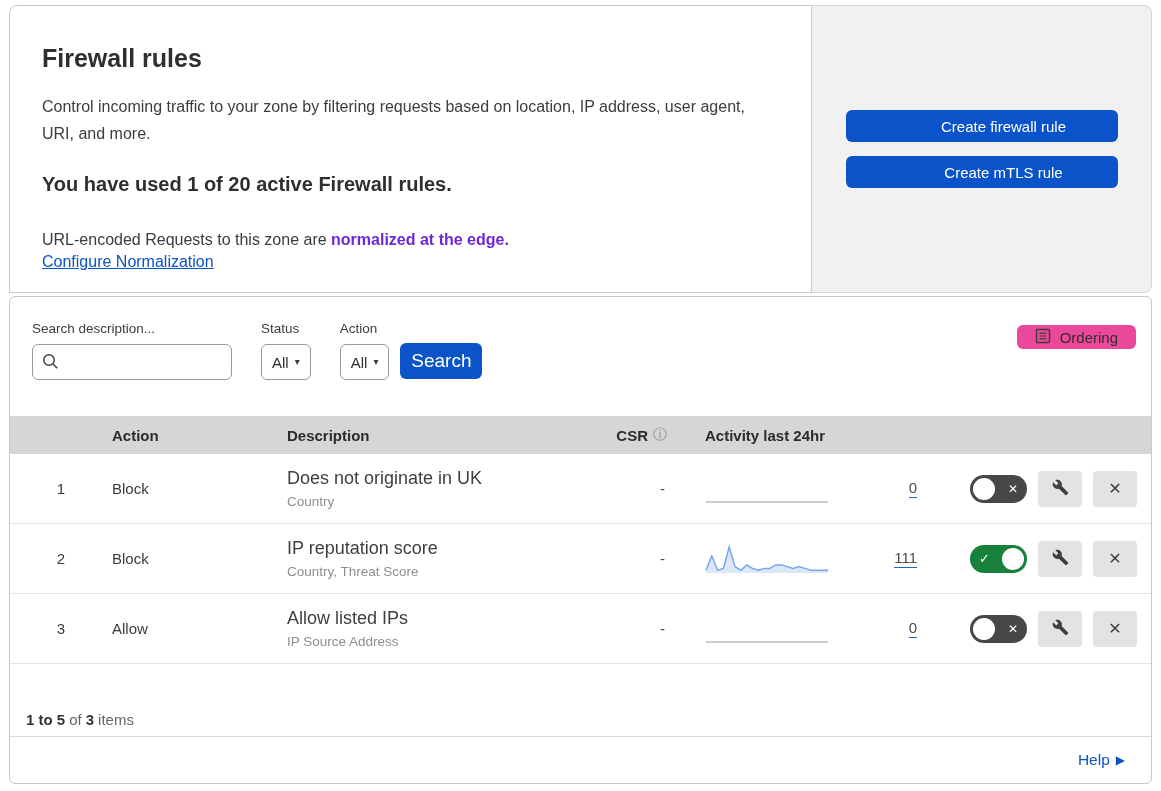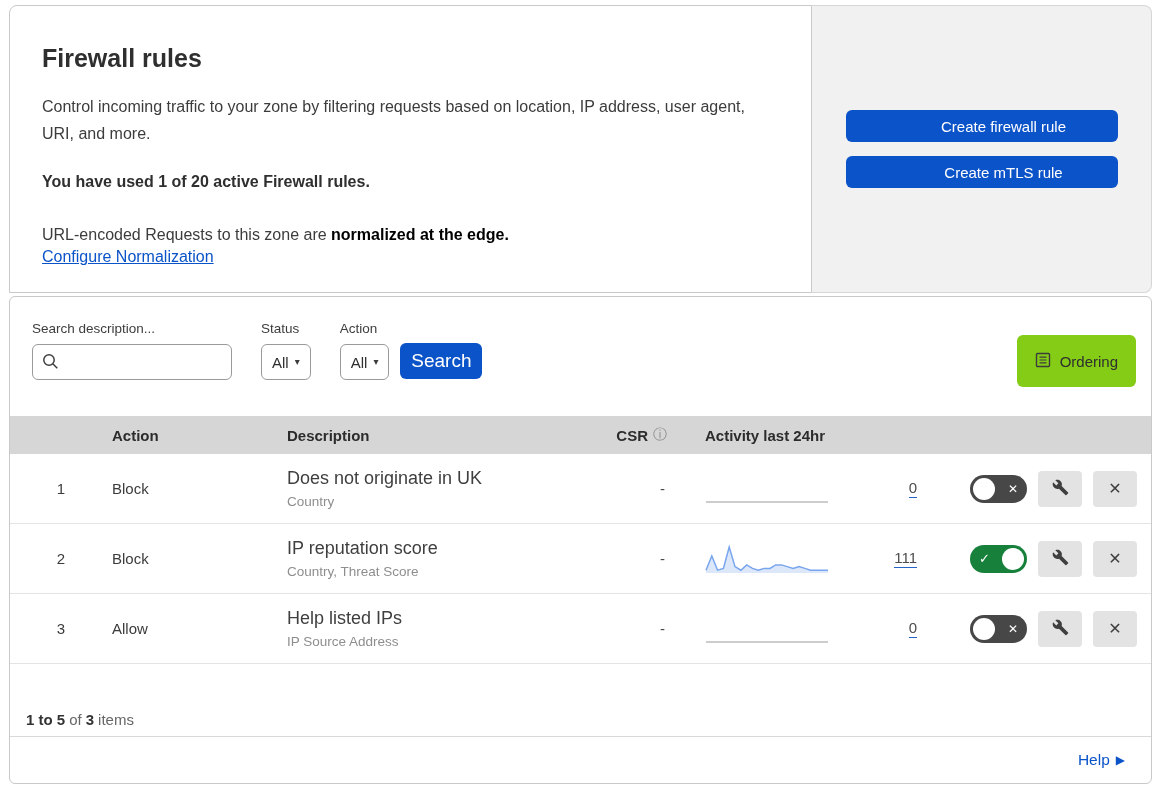--- a/index.html
+++ b/index.html
@@ -4,43 +4,43 @@
 <style>
   * { margin:0; padding:0; box-sizing:border-box; }
   html,body { background:#ffffff; font-family:"Liberation Sans", sans-serif; color:#3c3c3c; }
   .page { width:1161px; height:791px; position:relative; background:#fff; }
 
   
   .header-row { display:flex; margin:5px 9px 0 9px; height:288px; }
   .intro-card { width:803px; background:#fff; border:1px solid #c9c9c9; border-radius:8px 0 0 0; padding:38px 32px 0 32px; }
   .intro-title { font-size:25px; font-weight:600; color:#2f2f2f; margin-bottom:20px; }
   .intro-desc { font-size:16px; line-height:27px; color:#3c3c3c; max-width:732px; margin-bottom:26px; }
-  .intro-usage { font-size:16px; font-weight:700; color:#2f2f2f; margin-bottom:30px; }
+  .intro-usage { font-size:20px; font-weight:700; color:#2f2f2f; margin-bottom:30px; }
   .intro-norm { font-size:16px; line-height:27px; color:#3c3c3c; }
-  .intro-norm b { color:#000000; }
+  .intro-norm b { color:#6d28d9; }
   .norm-link { color:#0b53c8; text-decoration:underline; cursor:pointer; font-size:16px; }
 
   .actions-panel { flex:1; background:#f1f1f1; border:1px solid #d6d6d6; border-left:none; border-radius:0 8px 8px 0; display:flex; flex-direction:column; justify-content:center; align-items:center; gap:14px; }
   .btn-primary { display:block; width:272px; height:32px; background:#0b53c8; color:#fff; border:none; border-radius:6px; font-size:15px; font-family:inherit; cursor:pointer;padding-left:44px; }
 
   
   .main-card { margin:3px 9px 0 9px; border:1px solid #c9c9c9; border-radius:6px; overflow:hidden; background:#fff; }
 
   
   .filter-bar { height:119px; display:flex; align-items:flex-start; padding:24px 15px 0 22px; }
   .filter-group { display:flex; flex-direction:column; }
   .filter-label { font-size:13.5px; color:#3d3d3d; margin-bottom:8px; }
   .search-wrap { position:relative; width:200px; }
   .search-input { width:200px; height:36px; border:1px solid #9a9a9a; border-radius:6px; padding:0 10px 0 34px; font-size:14px; font-family:inherit; color:#333; outline:none; background:#fff; }
   .mag-icon { position:absolute; left:10px; top:9px; }
   .filter-group.sel { margin-left:29px; }
   .dd-btn { height:36px; border:1px solid #9a9a9a; border-radius:6px; background:#fff; font-size:15px; color:#2f2f2f; font-family:inherit; display:flex; align-items:center; gap:6px; padding:0 10px; cursor:pointer; }
   .caret { font-size:10px; color:#3c3c3c; line-height:1; }
   .search-btn { margin-left:11px; margin-top:22px; height:36px; width:82px; background:#0b53c8; color:#fff; border:none; border-radius:6px; font-size:19px; font-family:inherit; cursor:pointer; }
-  .ordering-btn { margin-left:auto; margin-top:14px; height:52px; padding:0 18px; background:#84cc16; border:none; border-radius:6px; font-size:15px; color:#2f2f2f; font-family:inherit; display:flex; align-items:center; gap:9px; cursor:pointer; }
+  .ordering-btn { margin-left:auto; margin-top:4px; height:24px; padding:0 18px; background:#ec4899; border:none; border-radius:6px; font-size:15px; color:#2f2f2f; font-family:inherit; display:flex; align-items:center; gap:9px; cursor:pointer; }
 
   
   .tbl-header { display:grid; grid-template-columns:102px 175px 280px 100px 250px 1fr; align-items:center; height:38px; background:#d6d6d6; font-size:15px; font-weight:600; color:#2c2c2c; }
   .th-csr { text-align:right; display:flex; justify-content:flex-end; align-items:center; gap:5px; }
   .info-glyph { font-size:14px; color:#8a8a8a; font-weight:400; }
   .th-activity { padding-left:38px; }
 
   .tbl-row { display:grid; grid-template-columns:102px 175px 280px 100px 250px 1fr; align-items:center; height:70px; border-bottom:1px solid #e4e4e4; background:#fff; }
   .cell-num { text-align:center; font-size:15px; color:#3b3b3b; }
   .cell-action { font-size:15px; color:#3b3b3b; }
@@ -207,21 +207,21 @@
         <button class="icon-btn">
           <span class="x-glyph">✕</span>
         </button>
       </div>
     </div>
 
     <div class="tbl-row">
       <div class="cell-num">3</div>
       <div class="cell-action">Allow</div>
       <div class="cell-desc">
-        <div class="d1">Help listed IPs</div>
+        <div class="d1">Allow listed IPs</div>
         <div class="d2">IP Source Address</div>
       </div>
       <div class="cell-csr">-</div>
       <div class="cell-activity">
         <div class="spark"><svg width="124" height="32" viewBox="0 0 124 32">
               <line x1="1" y1="29" x2="123" y2="29" stroke="#bdbdbd" stroke-width="1.5"></line>
             </svg></div>
         <a class="count-link">0</a>
       </div>
       <div class="cell-controls">

